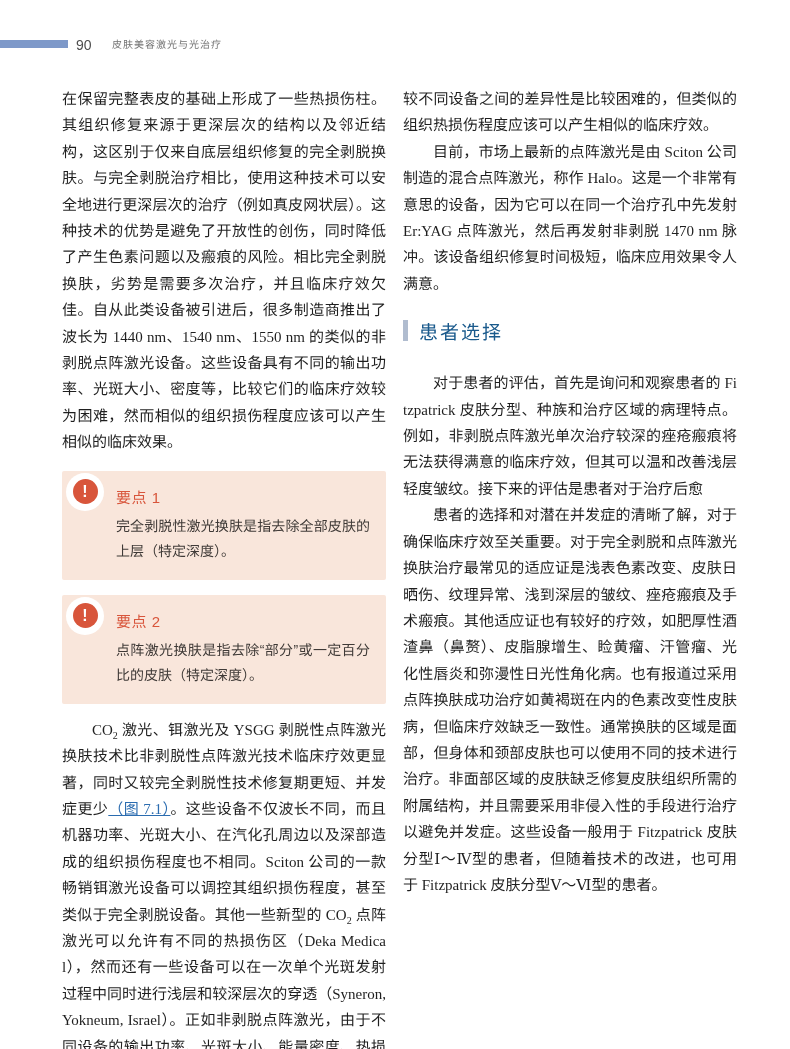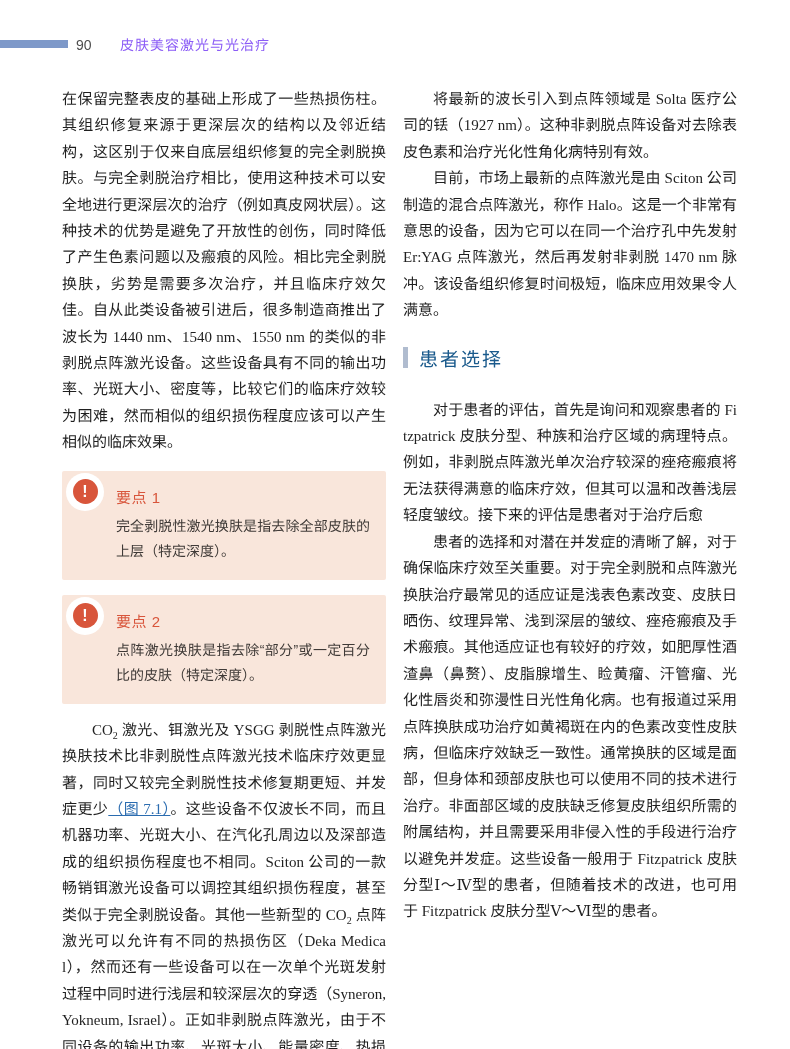--- a/index.html
+++ b/index.html
@@ -21,22 +21,22 @@
     color:var(--body-text);
   }
   
   .page-header{position:absolute;left:0;top:34px;width:790px;height:22px;}
   .header-rule{position:absolute;left:0;top:6px;width:68px;height:8px;background:var(--header-bar);}
   .page-number{
     position:absolute;left:76px;top:0;font-family:"Liberation Sans","DejaVu Sans",sans-serif;
     font-size:14px;color:#4d4d4d;line-height:22px;
   }
   .book-title{
-    position:absolute;left:120px;top:0;font-family:"Liberation Sans","DejaVu Sans",sans-serif;
-    font-size:14px;color:#8b5cf6;line-height:22px;letter-spacing:1px;
+    position:absolute;left:112px;top:0;font-family:"Liberation Sans","DejaVu Sans",sans-serif;
+    font-size:10px;color:#737373;line-height:22px;letter-spacing:1px;
   }
   
   .column{position:absolute;top:86px;}
   .column-left{left:62px;width:324px;}
   .column-right{left:403px;width:334px;}
   .para{
     font-size:15px;line-height:26.4px;text-align:justify;
     word-break:break-all;
   }
   .para.indent{text-indent:2em;}
@@ -98,21 +98,21 @@
     <div class="keypoint">
       <div class="kp-badge">
         <div class="kp-badge-inner">!</div>
       </div>
       <div class="kp-title">要点 2</div>
       <div class="kp-body">点阵激光换肤是指去除“部分”或一定百分比的皮肤（特定深度）。</div>
     </div>
     <p class="para indent"><span>CO</span><sub>2</sub><span> 激光、铒激光及 YSGG 剥脱性点阵激光换肤技术比非剥脱性点阵激光技术临床疗效更显著，同时又较完全剥脱性技术修复期更短、并发症更少</span><span class="fig-ref">（图 7.1）</span><span>。这些设备不仅波长不同，而且机器功率、光斑大小、在汽化孔周边以及深部造成的组织损伤程度也不相同。Sciton 公司的一款畅销铒激光设备可以调控其组织损伤程度，甚至类似于完全剥脱设备。其他一些新型的 CO</span><sub>2</sub><span> 点阵激光可以允许有不同的热损伤区（Deka Medical），然而还有一些设备可以在一次单个光斑发射过程中同时进行浅层和较深层次的穿透（Syneron, Yokneum, Israel）。正如非剥脱点阵激光，由于不同设备的输出功率、光斑大小、能量密度、热损伤程度不同，故直接比</span></p>
   </section>
 <section class="column column-right">
-    <p class="para indent"><span>将最新的波长引入到点阵领域是 Solta 医疗公司的铥（1927 nm）。这种非剥脱点阵设备对去除表皮色素和治疗光化性角化病特别有效。</span></p>
+    <p class="para"><span>较不同设备之间的差异性是比较困难的，但类似的组织热损伤程度应该可以产生相似的临床疗效。</span></p>
     <p class="para indent"><span>目前，市场上最新的点阵激光是由 Sciton 公司制造的混合点阵激光，称作 Halo。这是一个非常有意思的设备，因为它可以在同一个治疗孔中先发射 Er:YAG 点阵激光，然后再发射非剥脱 1470 nm 脉冲。该设备组织修复时间极短，临床应用效果令人满意。</span></p>
     <h2 class="section-heading">
       <span class="heading-bar"></span>
       <span class="heading-text">患者选择</span>
     </h2>
     <p class="para indent"><span>对于患者的评估，首先是询问和观察患者的 Fitzpatrick 皮肤分型、种族和治疗区域的病理特点。例如，非剥脱点阵激光单次治疗较深的痤疮瘢痕将无法获得满意的临床疗效，但其可以温和改善浅层轻度皱纹。接下来的评估是患者对于治疗后愈</span></p>
     <p class="para indent"><span>患者的选择和对潜在并发症的清晰了解，对于确保临床疗效至关重要。对于完全剥脱和点阵激光换肤治疗最常见的适应证是浅表色素改变、皮肤日晒伤、纹理异常、浅到深层的皱纹、痤疮瘢痕及手术瘢痕。其他适应证也有较好的疗效，如肥厚性酒渣鼻（鼻赘）、皮脂腺增生、睑黄瘤、汗管瘤、光化性唇炎和弥漫性日光性角化病。也有报道过采用点阵换肤成功治疗如黄褐斑在内的色素改变性皮肤病，但临床疗效缺乏一致性。通常换肤的区域是面部，但身体和颈部皮肤也可以使用不同的技术进行治疗。非面部区域的皮肤缺乏修复皮肤组织所需的附属结构，并且需要采用非侵入性的手段进行治疗以避免并发症。这些设备一般用于 Fitzpatrick 皮肤分型Ⅰ～Ⅳ型的患者，但随着技术的改进，也可用于 Fitzpatrick 皮肤分型Ⅴ～Ⅵ型的患者。</span></p>
   </section>
 
 </body></html>

